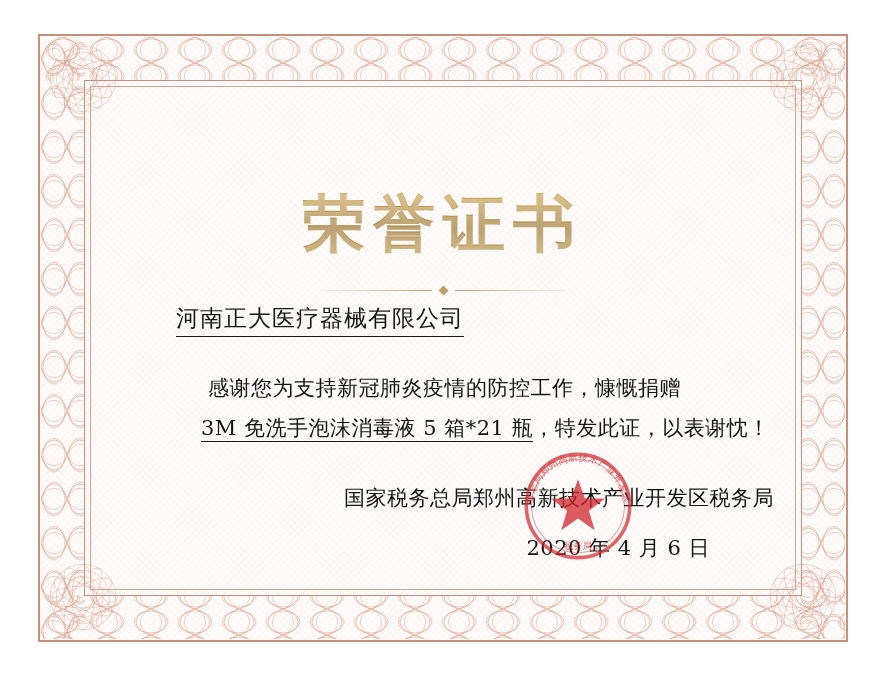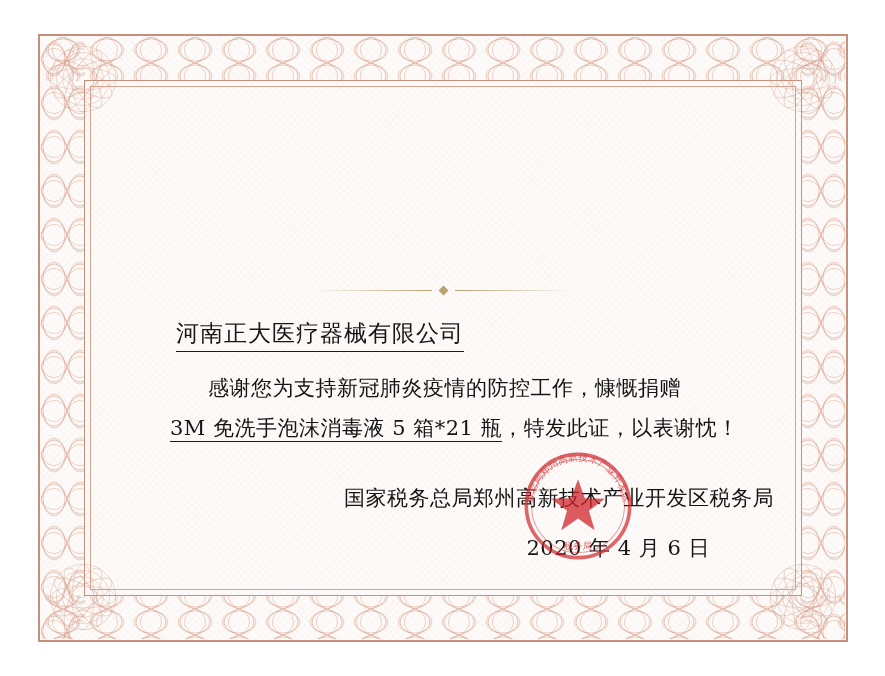--- a/index.html
+++ b/index.html
@@ -117,21 +117,21 @@
   }
   .divider .diamond {
     width: 7px; height: 7px;
     background: #b9a06e;
     transform: rotate(45deg);
     margin: 0 8px;
   }
 
   .recipient {
     position: absolute;
-    top: 224px;
+    top: 209px;
     left: 78px;
     font-family: "DejaVu Serif", serif;
     font-size: 23px;
     color: #161616;
     border-bottom: 1.6px solid #1a1a1a;
     padding-bottom: 2px;
     letter-spacing: 1px;
   }
 
   .body-line {
@@ -141,20 +141,21 @@
     color: #141414;
     letter-spacing: 0.5px;
     white-space: nowrap;
   }
   .line1 { top: 280px; left: 110px; }
   .line2 { top: 320px; left: 72px; }
 
   .underlined {
     border-bottom: 1.6px solid #1a1a1a;
     padding-bottom: 1px;
+    margin-left: 31px;
   }
 
   .issuer {
     position: absolute;
     top: 390px;
     right: 14px;
     font-family: "DejaVu Serif", serif;
     font-size: 21px;
     color: #141414;
     letter-spacing: 0.5px;
@@ -258,20 +259,21 @@
       <ellipse cx="50" cy="50" rx="42" ry="14" transform="rotate(30 50 50)"></ellipse>
       <ellipse cx="50" cy="50" rx="42" ry="14" transform="rotate(60 50 50)"></ellipse>
       <ellipse cx="50" cy="50" rx="42" ry="14" transform="rotate(90 50 50)"></ellipse>
       <ellipse cx="50" cy="50" rx="42" ry="14" transform="rotate(120 50 50)"></ellipse>
       <ellipse cx="50" cy="50" rx="42" ry="14" transform="rotate(150 50 50)"></ellipse>
     </g>
   </svg>
 
   <div class="content">
 
+    <div class="title">荣誉证书</div>
 
 
     <div class="divider">
       <span class="line"></span>
       <span class="diamond"></span>
       <span class="line right"></span>
     </div>
 
     <div class="recipient">河南正大医疗器械有限公司</div>
 

